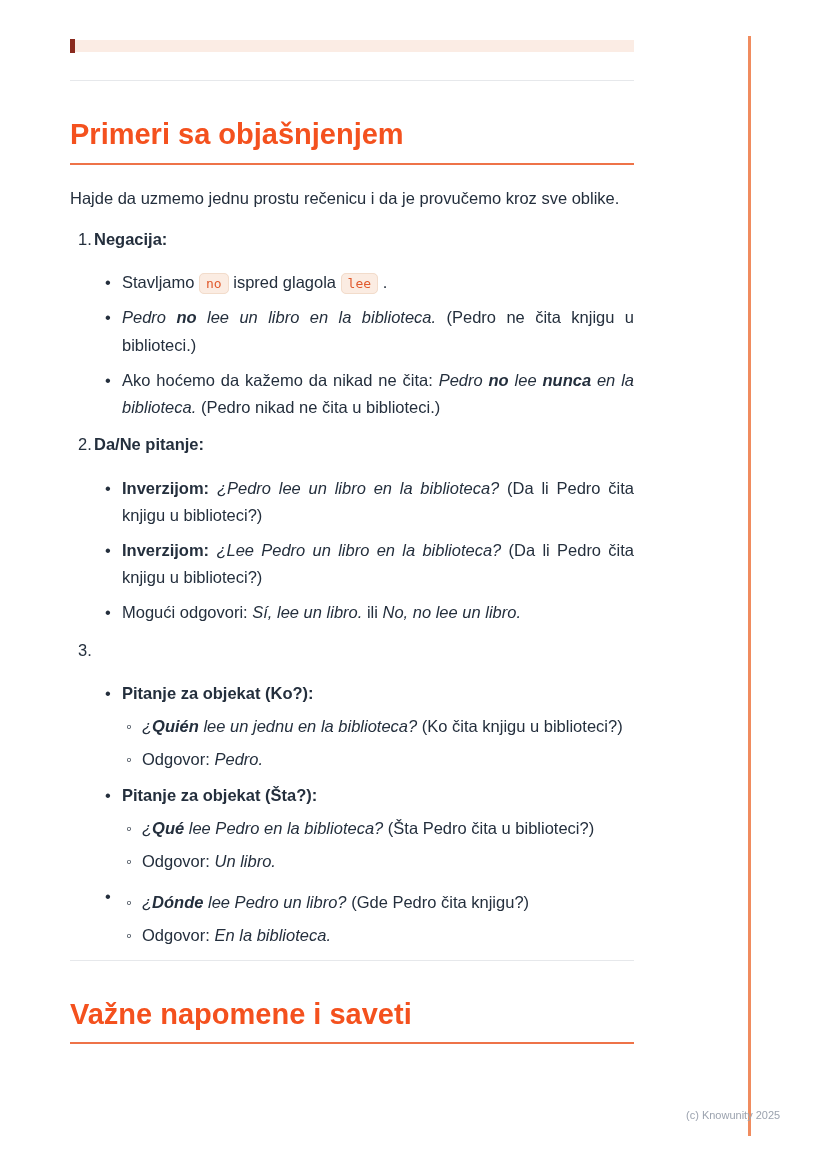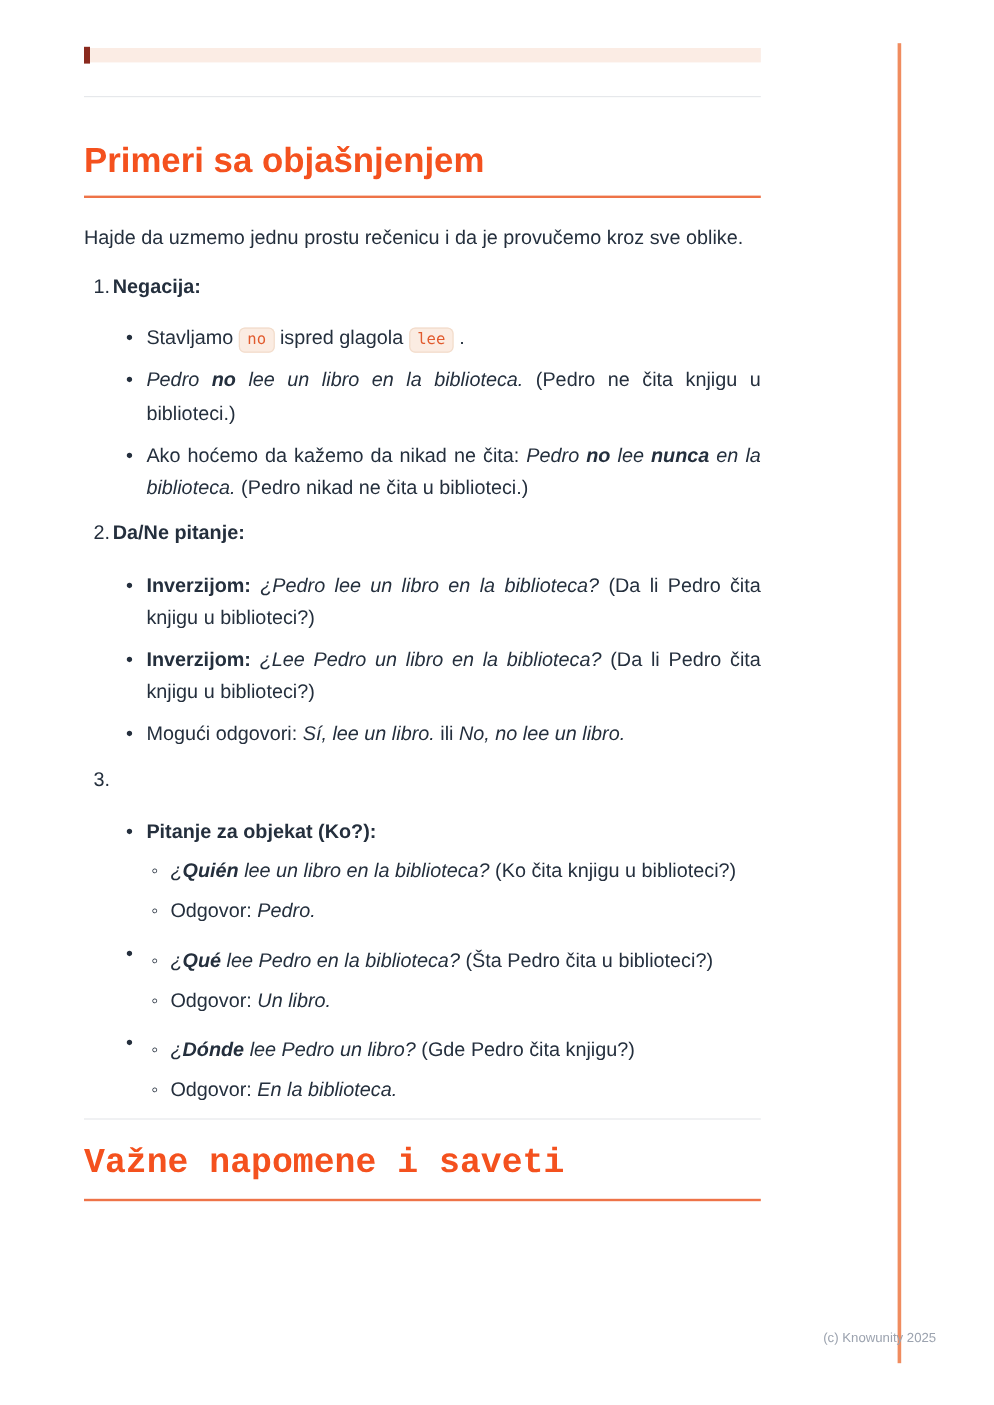--- a/index.html
+++ b/index.html
@@ -44,21 +44,21 @@
     border-top:1px solid #e6e8eb;
     margin:10px 0 0 0;
   }
   h1,h2{
     margin:36px 0 0 0;
     font-size:29px;
     line-height:1.2;
     font-weight:700;
     color:#f4511e;
   }
-  h2{margin-top:20px;font-family:Liberation Mono, monospace;}
+  h2{margin-top:36px;}
   .orange-rule{
     margin-top:11px;
     height:2px;
     background:#ee7348;
   }
   p{margin:0;}
   .rich{text-align:justify;}
   .p1{margin-top:20px;}
   .p2{margin-top:14px;}
   .b{font-weight:700;}
@@ -175,33 +175,34 @@
         </div>
         <div class="bullets">
 
           <div class="uli">
             <span class="marker">•</span>
             <div class="uli-body">
               <p class="rich b">Pitanje za objekat (Ko?):</p>
               <div class="circles">
                 <div class="cli">
                   <span class="circ">◦</span>
-                  <p class="rich uli-body"><span class="i">¿</span><span class="bi">Quién</span><span class="i"> lee un libro en la biblioteca?</span><span> (Ko čita knjigu u biblioteci?)</span></p>
+                  <p class="rich uli-body"><span class="i">¿</span><span class="bi">Quién</span><span class="i"> lee un jednu en la biblioteca?</span><span> (Ko čita knjigu u biblioteci?)</span></p>
                 </div>
                 <div class="cli">
                   <span class="circ">◦</span>
                   <p class="rich uli-body"><span>Odgovor: </span><span class="i">Pedro.</span></p>
                 </div>
               </div>
             </div>
           </div>
 
           <div class="uli">
             <span class="marker">•</span>
             <div class="uli-body">
+              <p class="rich b">Pitanje za objekat (Šta?):</p>
               <div class="circles">
                 <div class="cli">
                   <span class="circ">◦</span>
                   <p class="rich uli-body"><span class="i">¿</span><span class="bi">Qué</span><span class="i"> lee Pedro en la biblioteca?</span><span> (Šta Pedro čita u biblioteci?)</span></p>
                 </div>
                 <div class="cli">
                   <span class="circ">◦</span>
                   <p class="rich uli-body"><span>Odgovor: </span><span class="i">Un libro.</span></p>
                 </div>
               </div>

